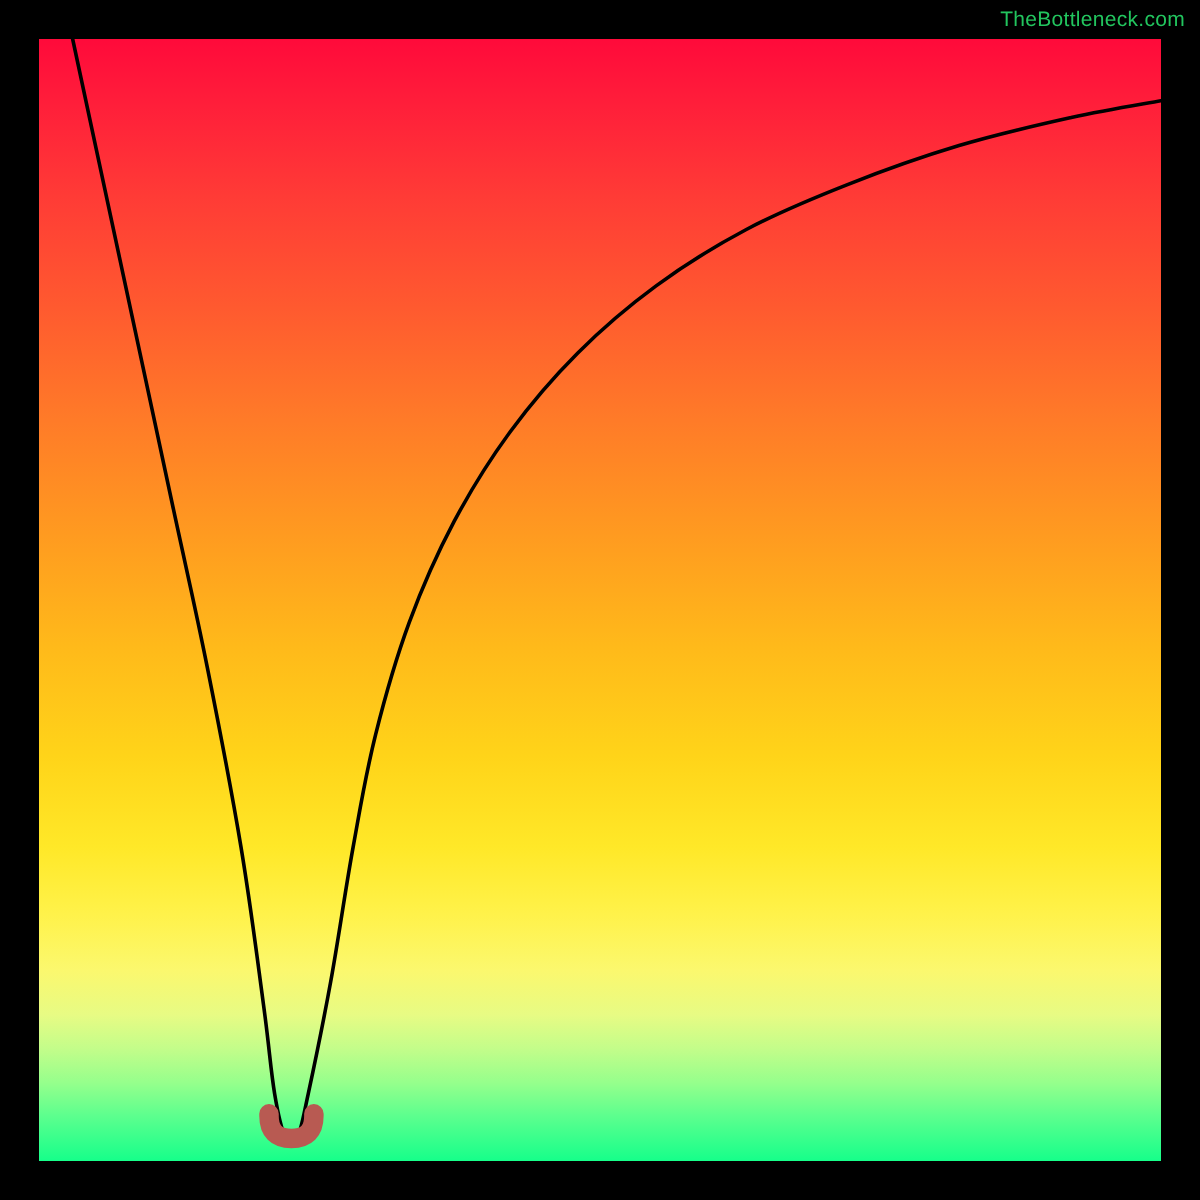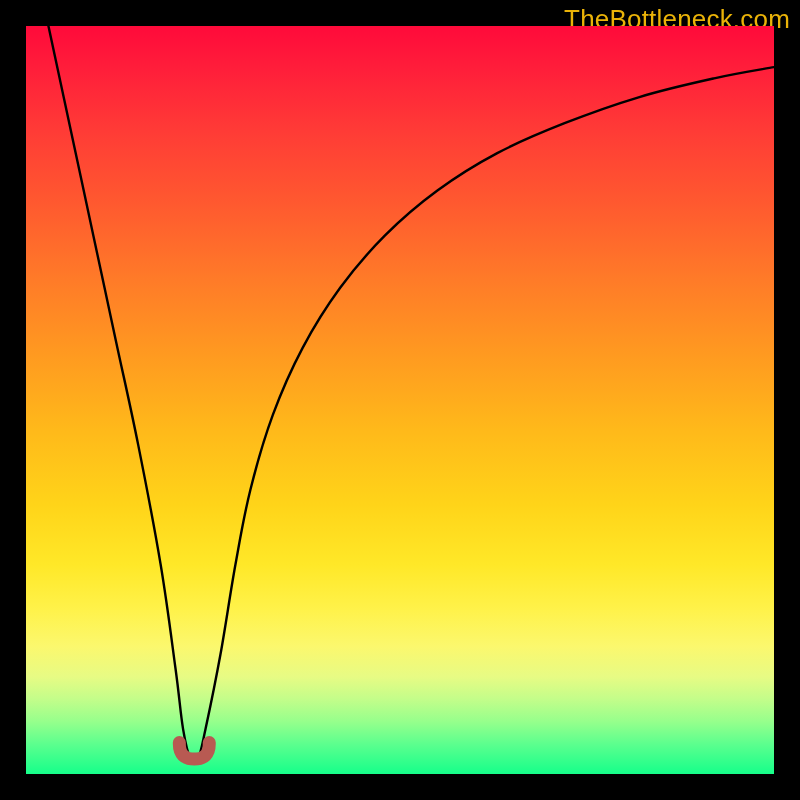--- a/index.html
+++ b/index.html
@@ -45,22 +45,22 @@
       #c3fd8a 90%,
       #96ff8c 93%,
       #5cff8e 96%,
       #16ff8a 100%
     );
   }
   .watermark {
     position: absolute;
     top: 4px;
     right: 10px;
-    color: #eab308;
-    font-size: 26px;
+    color: #22c55e;
+    font-size: 14px;
     font-weight: 500;
     letter-spacing: 0.2px;
     user-select: none;
   }
   svg.curve {
     position: absolute;
     left: 0; top: 0;
   }
 </style>
 </head>

